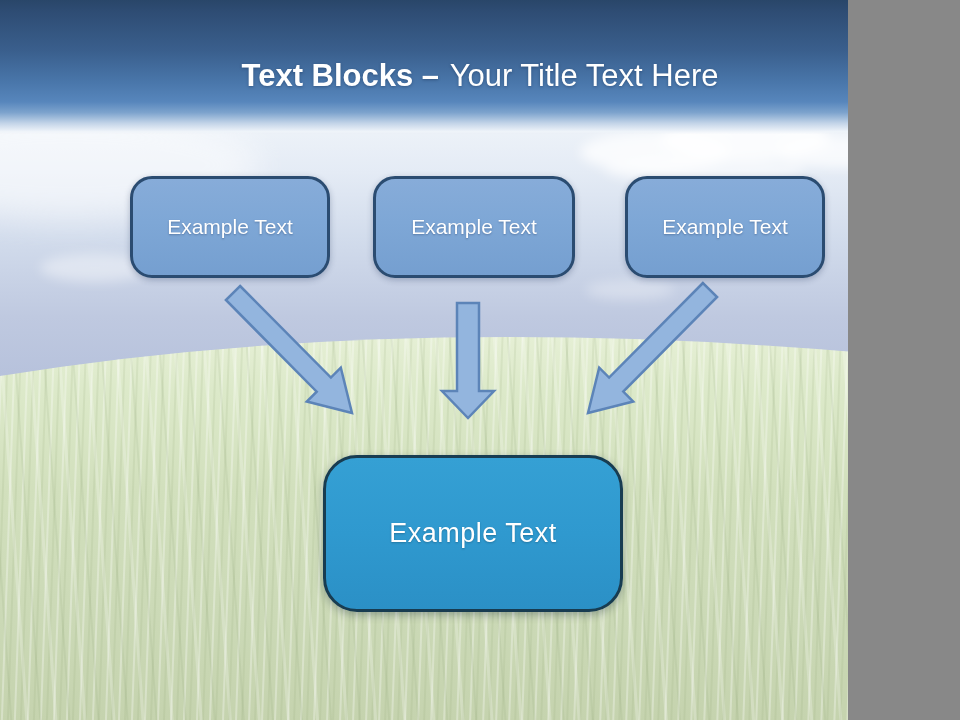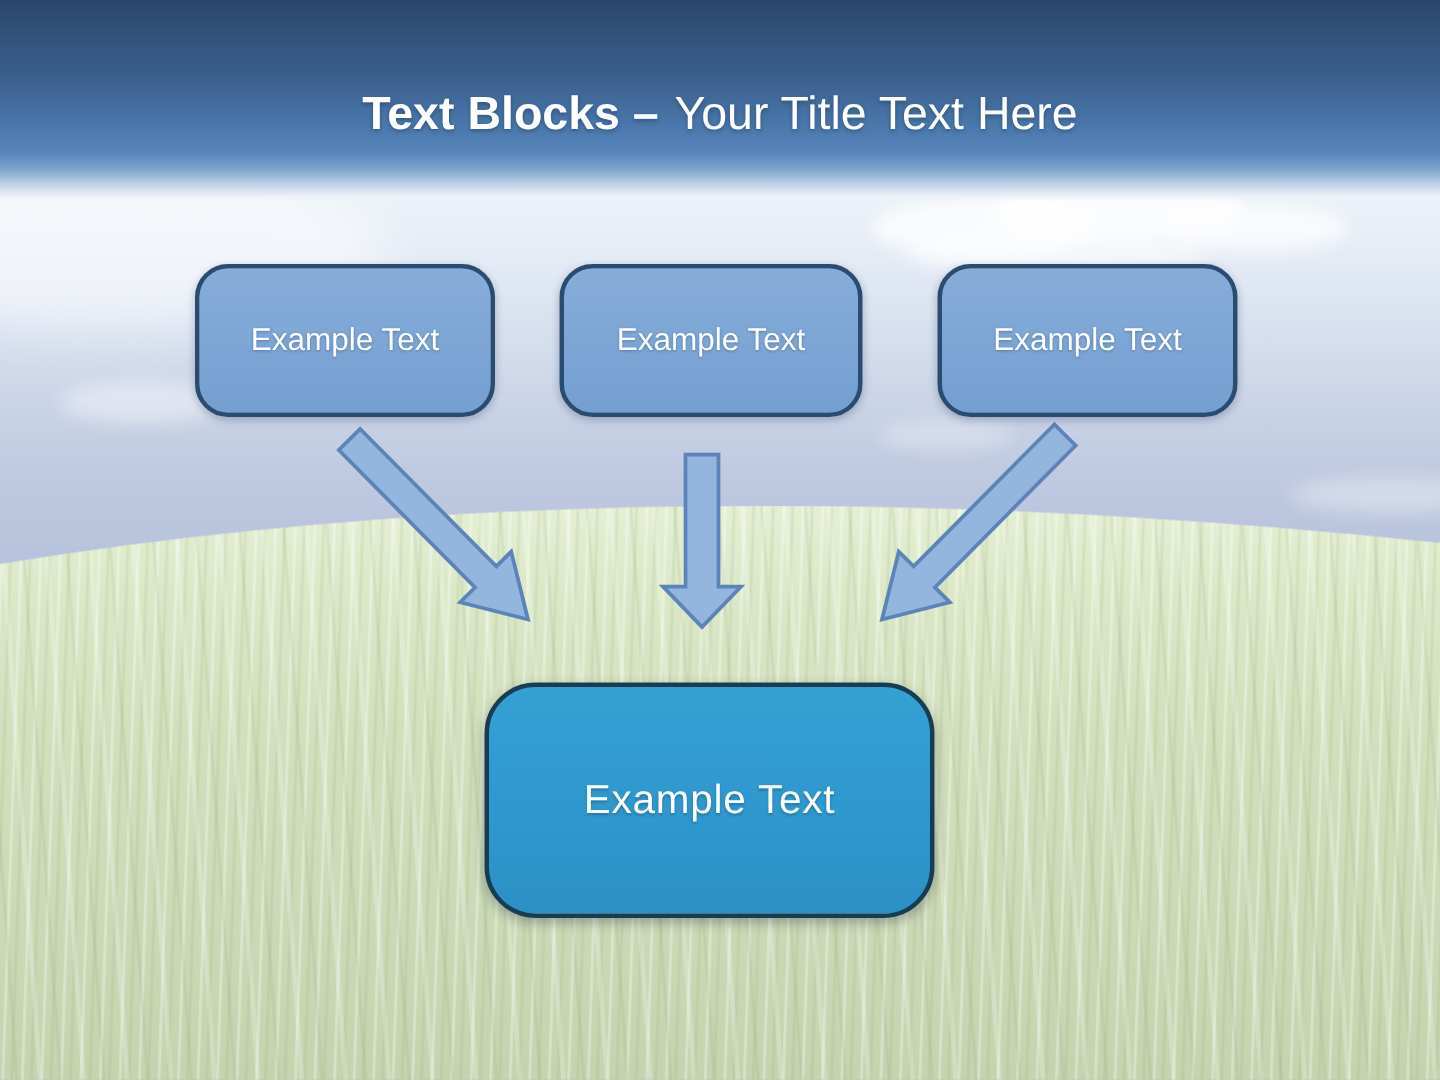--- a/index.html
+++ b/index.html
@@ -1,17 +1,17 @@
 <!DOCTYPE html>
 <html><head>
 <meta charset="utf-8">
 <style>
   html,body{margin:0;padding:0;background:#888;}
   .slide{
-    position:relative;width:960px;height:720px;overflow:hidden;
+    position:relative;width:848px;height:720px;overflow:hidden;
     font-family:"Liberation Sans", sans-serif;
     background:#404040;
   }
   .bg-svg{position:absolute;left:0;top:0;z-index:0;}
   .header-band{
     position:absolute;left:0;top:0;width:960px;height:134px;z-index:2;
     background:linear-gradient(180deg,
       #294669 0%, #2e4c73 8%, #3a5f8d 38%, #4a77ab 62%,
       #5786bc 76%, #7da3cd 84%, #c3d4e8 92%, #eef3f9 98%,
       rgba(238,243,249,0) 100%);

